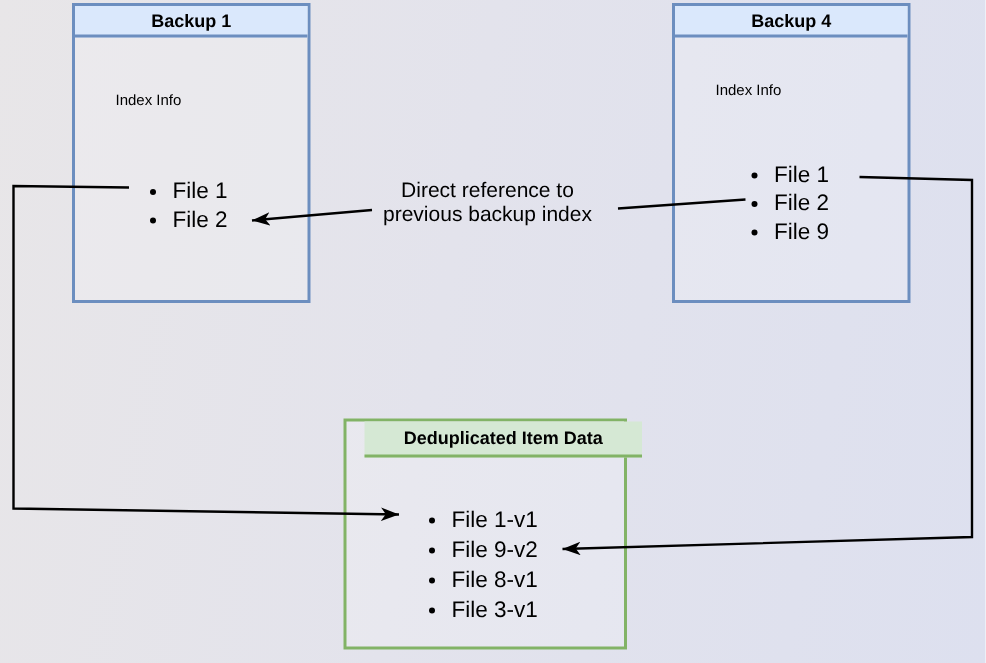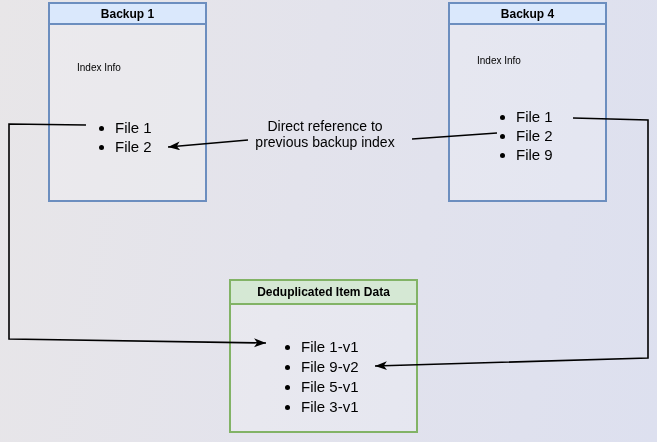--- a/index.html
+++ b/index.html
@@ -25,21 +25,21 @@
     box-sizing: border-box;
     border-bottom: 2px solid;
     font-size: 12px;
     font-weight: bold;
     text-align: center;
     display: flex;
     align-items: center;
     justify-content: center;
   }
   .blue  .box-header { background: var(--blue-header);  border-color: var(--blue-border);  height: 21px; }
-  .green .box-header { background: var(--green-header); border-color: var(--green-border); height: 24px; }
+  .green .box-header { background: var(--green-header); border-color: var(--green-border); height: 24px; margin-left: 12px; }
   .subtitle {
     position: absolute;
     font-size: 10px;
     white-space: nowrap;
   }
   ul.filelist {
     position: absolute;
     margin: 0;
     list-style: disc;
     font-size: 15px;
@@ -100,21 +100,21 @@
       <li>File 2</li>
       <li>File 9</li>
     </ul>
   </div>
 
   <div class="box green" id="dedup-box">
     <div class="box-header">Deduplicated Item Data</div>
     <ul class="filelist" id="dedup-list">
       <li>File 1-v1</li>
       <li>File 9-v2</li>
-      <li>File 5-v1</li>
+      <li>File 8-v1</li>
       <li>File 3-v1</li>
     </ul>
   </div>
 
   <div class="annotation">
     <div>Direct reference to</div>
     <div>previous backup index</div>
   </div>
 
   <svg class="connectors">

